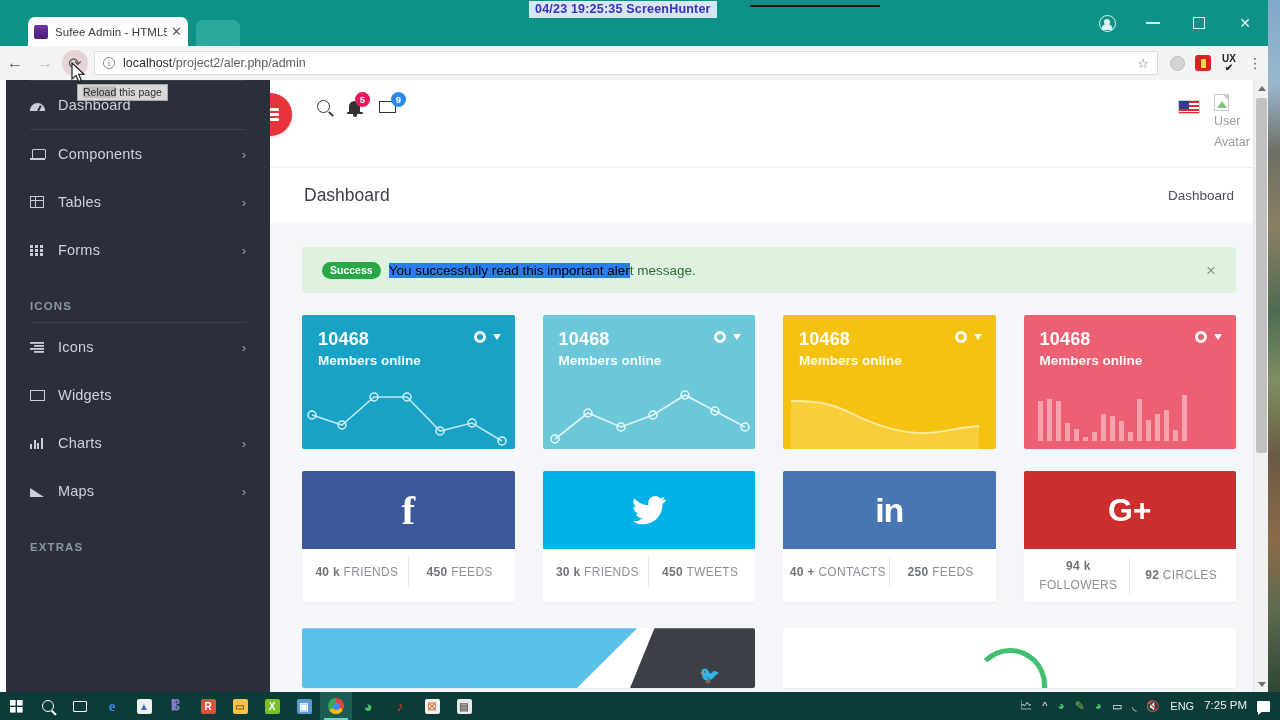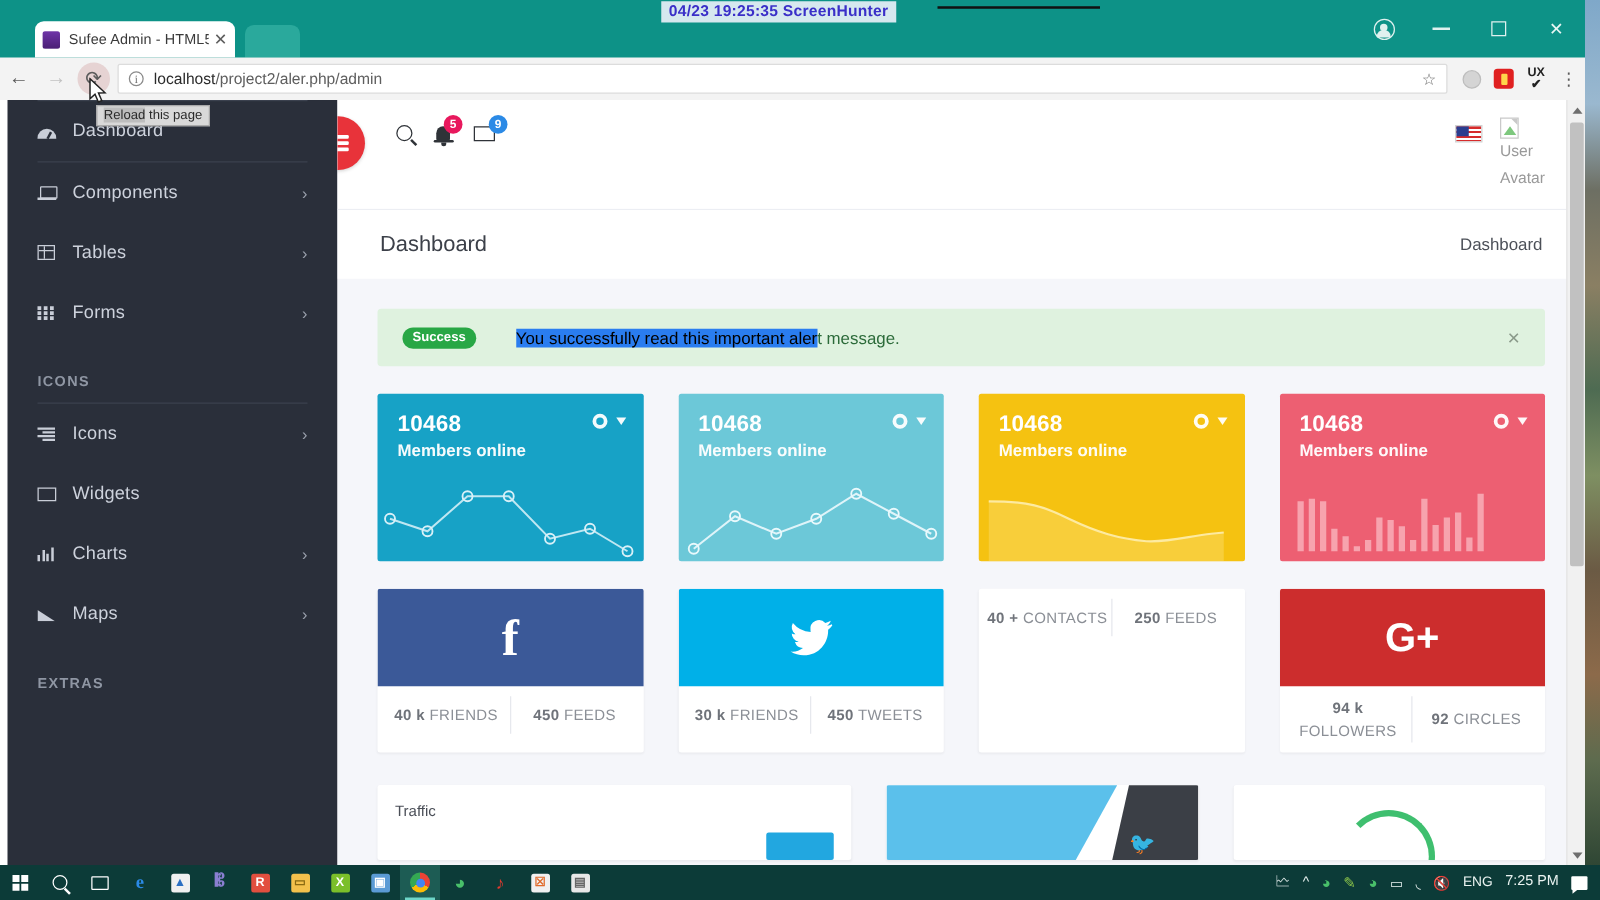--- a/index.html
+++ b/index.html
@@ -298,21 +298,21 @@
   }
   .badge{
     position:absolute; top:-9px; right:-10px; min-width:15px; height:15px;
     border-radius:50%; color:#fff; font-size:9.5px; font-weight:bold;
     display:flex; align-items:center; justify-content:center; padding:0 3px;
   }
   .badge.red{ background:#e8185d; }
   .badge.blue{ background:#2b8ae6; }
 
   .top-right{
-    position:absolute; right:22px; top:14px; display:flex;
+    position:absolute; right:8px; top:14px; display:flex;
     align-items:flex-start; gap:14px;
   }
   .flag{
     width:22px;height:14px;margin-top:6px;position:relative;overflow:hidden;
     background:
       repeating-linear-gradient(180deg,#d62b2b 0 1.9px,#fff 1.9px 3.8px);
     border:.5px solid #d2d2d2;
   }
   .flag:before{
     content:"";position:absolute;left:0;top:0;width:10px;height:7.5px;background:#2a3d8f;
@@ -340,21 +340,20 @@
   .page-title{ font-size:17.5px; color:#3c4049; font-weight:400; }
   .breadcrumb{ margin-left:auto; font-size:13.5px; color:#4c5058; }
 
   .scroll-area{ padding:24px 0 0 0; }
 
   
   .alert{
     margin:0 32px; height:46px; background:#dff2df; border-radius:3px;
     display:flex; align-items:center; padding:0 20px;
     position:relative;
-    gap:24px;
   }
   .alert-badge{
     background:#28a745; color:#fff; font-size:10.5px; font-weight:bold;
     border-radius:9px; padding:2px 8px 3px 8px; margin-right:8px;
   }
   .alert-text{ font-size:13.5px; color:#2c6b3a; }
   .alert-text .sel{ background:#2a7df0; color:#000000; }
   .alert-close{
     margin-left:auto; font-size:17px; color:#8a9a8a; cursor:pointer; line-height:1;
   }
@@ -784,44 +783,43 @@
               </svg>
             </div>
             <div class="social-foot">
               <span class="sf-cell"><b>30 k</b> <span>FRIENDS</span></span>
               <span class="sf-div"></span>
               <span class="sf-cell"><b>450</b> <span>TWEETS</span></span>
             </div>
           </div>
 
           <div class="social-card">
+            <div class="social-head" style="background:#4875b4">
+              <span class="social-glyph" style="font-size:34px;letter-spacing:-1px;">in</span>
+            </div>
             <div class="social-foot">
               <span class="sf-cell"><b>40 +</b> <span>CONTACTS</span></span>
               <span class="sf-div"></span>
               <span class="sf-cell"><b>250</b> <span>FEEDS</span></span>
             </div>
           </div>
 
           <div class="social-card">
             <div class="social-head" style="background:#cc2d2d">
               <span class="social-glyph" style="font-size:32px;">G+</span>
             </div>
             <div class="social-foot">
               <span class="sf-cell"><b>94 k</b> <span>FOLLOWERS</span></span>
               <span class="sf-div"></span>
               <span class="sf-cell"><b>92</b> <span>CIRCLES</span></span>
             </div>
           </div>
         </div>
 
         <div class="row-bottom">
-          <div class="bot-card wide">
-            <div class="bot-title">Traffic</div>
-            <div class="bot-btn"></div>
-          </div>
           <div class="bot-card">
             <div class="tw-banner">
               <div class="tw-blue"></div>
               <div class="tw-dark"></div>
               <span class="tw-bird">🐦</span>
             </div>
           </div>
           <div class="bot-card">
             <div class="green-arc"></div>
           </div>

